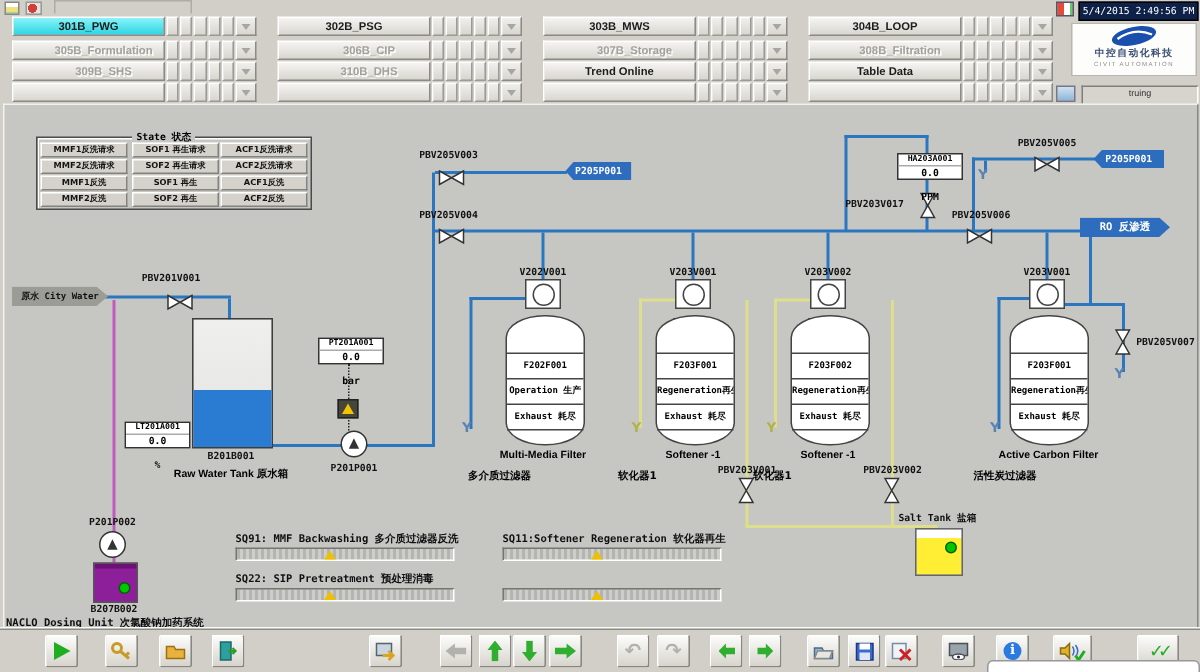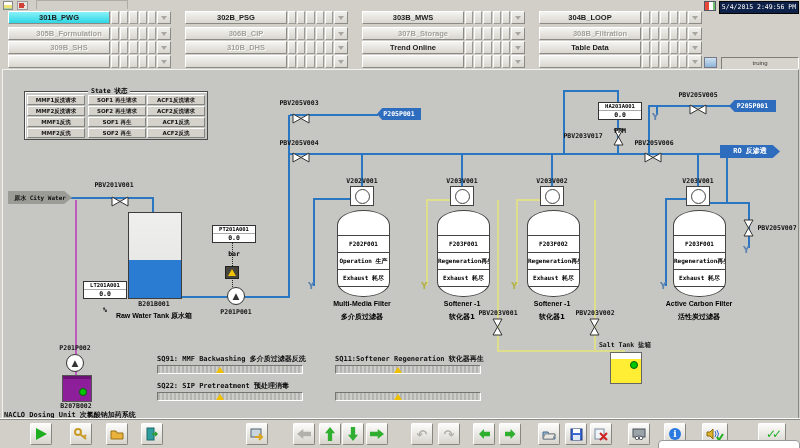--- a/index.html
+++ b/index.html
@@ -39,21 +39,21 @@
     border:1px solid #fff;border-right-color:#82827e;border-bottom-color:#82827e;
     font:bold 5.5px "DejaVu Sans",sans-serif;text-align:center;line-height:8px;
     overflow:hidden;white-space:nowrap;color:#141414;}
   .pipe{position:absolute;background:#2b76c0;}
   .pipey{position:absolute;background:#dede8c;}
   .pipem{position:absolute;background:#c05ac0;}
   .dot{position:absolute;border-left:1px dotted #222;}
   .lbl{position:absolute;font:bold 6.5px "DejaVu Sans Mono",monospace;color:#111;
     text-align:center;white-space:nowrap;}
   .capen{position:absolute;font:bold 7px "Liberation Sans",sans-serif;text-align:center;white-space:nowrap;}
-  .capcn{position:absolute;font:bold 7px "DejaVu Sans",sans-serif;text-align:center;white-space:nowrap;}
+  .capcn{position:absolute;font:bold 7px "DejaVu Sans",sans-serif;text-align:left;white-space:nowrap;}
   .valve{position:absolute;}
   .tvalve{position:absolute;width:24px;height:20px;background:#fff;border:1px solid #444;box-sizing:border-box;}
   .tvalve b{display:block;width:13px;height:13px;border:1px solid #444;border-radius:50%;margin:2px auto;}
   .vessel{position:absolute;width:53px;height:87px;background:#fff;border:1px solid #444;
     border-radius:26px/15px;box-sizing:border-box;}
   .vrow{position:absolute;left:0;right:0;height:17px;border-top:1px solid #444;
     font:bold 6px "DejaVu Sans Mono",monospace;text-align:center;line-height:16px;
     overflow:hidden;white-space:nowrap;}
   .vbot{position:absolute;left:0;right:0;border-top:1px solid #444;height:0;}
   .badge{position:absolute;width:26px;height:8px;background:#00dc00;border:1px solid #222;
@@ -255,20 +255,28 @@
       <i></i>
       <i></i>
       <i></i>
       <i></i>
     </div>
   <div class="dropbtn" style="left:688px;top:55px"></div>
 
   <div class="hicon" style="left:704px;top:1px;width:12px;height:10px;border:1px solid #556;
        background:linear-gradient(90deg,#e84a3a 0 4px,#fff 4px 8px,#6cc46c 8px);"></div>
   <div class="dtfield" style="left:719px;top:1px;width:78px;height:11px;line-height:11px;">5/4/2015 2:49:56 PM</div>
+  <div class="hicon" style="left:714px;top:15px;width:84px;height:36px;background:#fdfdfc;border:1px solid #b8b6b0;">
+    <svg width="34" height="14" style="display:block;margin:1px auto 0">
+      <ellipse cx="17" cy="7" rx="15" ry="6" fill="#1b4fae" transform="rotate(-12 17 7)"></ellipse>
+      <path d="M6 9 Q17 1 29 6" stroke="#fff" stroke-width="1.6" fill="none"></path>
+    </svg>
+    <div style="text-align:center;font:bold 6.5px 'DejaVu Sans',sans-serif;color:#3a4e72;letter-spacing:1px;">中控自动化科技</div>
+    <div style="text-align:center;font:4px 'Liberation Sans',sans-serif;color:#8a8a8a;letter-spacing:1px;">CIVIT AUTOMATION</div>
+  </div>
   <div class="hicon" style="left:704px;top:57px;width:13px;height:11px;border:1px solid #778;
        background:linear-gradient(#cfe2f2,#8fb4d8);"></div>
   <div class="sunken abs" style="left:721px;top:57px;width:76px;height:11px;line-height:10px;">truing</div>
 
   <div class="mainbg"></div>
 
   <div class="statebox" style="left:24px;top:91px;width:182px;height:47px;"></div>
   <div class="statetitle" style="left:88px;top:87px;">State 状态</div>
   <div class="scell" style="left:27px;top:95px">MMF1反洗请求</div>
   <div class="scell" style="left:88px;top:95px">SOF1 再生请求</div>

